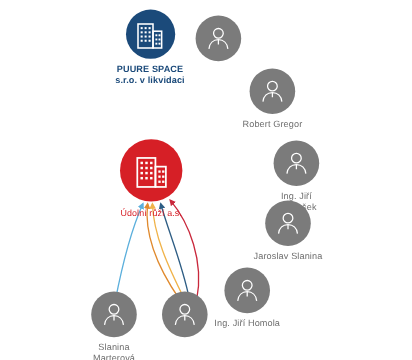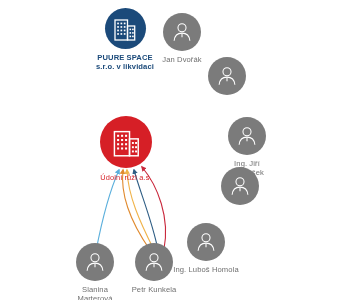--- a/index.html
+++ b/index.html
@@ -177,32 +177,32 @@
   </div>
 
   <div class="node" style="left:182px; top:13px;">
     <div class="disc disc-person">
       <svg width="22" height="22" viewBox="0 0 24 24">
         <circle cx="12" cy="7.4" r="4.4" fill="none" stroke="#ffffff" stroke-width="1.15"></circle>
         <path d="M3.4 21.5 C3.9 16.2 7.4 13.2 12 13.2 C16.6 13.2 20.1 16.2 20.6 21.5" fill="none" stroke="#ffffff" stroke-width="1.15"></path>
         <path d="M12 13.4 L12 17.6" fill="none" stroke="#ffffff" stroke-width="1.15"></path>
       </svg>
     </div>
-    <div class="label label-person">
-      <span>Jan Dvořák</span>
-    </div>
   </div>
 
   <div class="node" style="left:227px; top:57px;">
     <div class="disc disc-person">
       <svg width="22" height="22" viewBox="0 0 24 24">
         <circle cx="12" cy="7.4" r="4.4" fill="none" stroke="#ffffff" stroke-width="1.15"></circle>
         <path d="M3.4 21.5 C3.9 16.2 7.4 13.2 12 13.2 C16.6 13.2 20.1 16.2 20.6 21.5" fill="none" stroke="#ffffff" stroke-width="1.15"></path>
         <path d="M12 13.4 L12 17.6" fill="none" stroke="#ffffff" stroke-width="1.15"></path>
       </svg>
+    </div>
+    <div class="label label-person">
+      <span>Robert Gregor</span>
     </div>
   </div>
 
   <div class="node" style="left:247px; top:117px;">
     <div class="disc disc-person">
       <svg width="22" height="22" viewBox="0 0 24 24">
         <circle cx="12" cy="7.4" r="4.4" fill="none" stroke="#ffffff" stroke-width="1.15"></circle>
         <path d="M3.4 21.5 C3.9 16.2 7.4 13.2 12 13.2 C16.6 13.2 20.1 16.2 20.6 21.5" fill="none" stroke="#ffffff" stroke-width="1.15"></path>
         <path d="M12 13.4 L12 17.6" fill="none" stroke="#ffffff" stroke-width="1.15"></path>
       </svg>
@@ -214,32 +214,35 @@
   </div>
 
   <div class="node" style="left:240px; top:167px;">
     <div class="disc disc-person">
       <svg width="22" height="22" viewBox="0 0 24 24">
         <circle cx="12" cy="7.4" r="4.4" fill="none" stroke="#ffffff" stroke-width="1.15"></circle>
         <path d="M3.4 21.5 C3.9 16.2 7.4 13.2 12 13.2 C16.6 13.2 20.1 16.2 20.6 21.5" fill="none" stroke="#ffffff" stroke-width="1.15"></path>
         <path d="M12 13.4 L12 17.6" fill="none" stroke="#ffffff" stroke-width="1.15"></path>
       </svg>
     </div>
+    <div class="label label-person">
+      <span>Jaroslav Slanina</span>
+    </div>
   </div>
 
   <div class="node" style="left:206px; top:223px;">
     <div class="disc disc-person">
       <svg width="22" height="22" viewBox="0 0 24 24">
         <circle cx="12" cy="7.4" r="4.4" fill="none" stroke="#ffffff" stroke-width="1.15"></circle>
         <path d="M3.4 21.5 C3.9 16.2 7.4 13.2 12 13.2 C16.6 13.2 20.1 16.2 20.6 21.5" fill="none" stroke="#ffffff" stroke-width="1.15"></path>
         <path d="M12 13.4 L12 17.6" fill="none" stroke="#ffffff" stroke-width="1.15"></path>
       </svg>
     </div>
     <div class="label label-person">
-      <span>Ing. Luboš Homola</span>
+      <span>Ing. Jiří Homola</span>
     </div>
   </div>
 
   <div class="node" style="left:95px; top:243px;">
     <div class="disc disc-person">
       <svg width="22" height="22" viewBox="0 0 24 24">
         <circle cx="12" cy="7.4" r="4.4" fill="none" stroke="#ffffff" stroke-width="1.15"></circle>
         <path d="M3.4 21.5 C3.9 16.2 7.4 13.2 12 13.2 C16.6 13.2 20.1 16.2 20.6 21.5" fill="none" stroke="#ffffff" stroke-width="1.15"></path>
         <path d="M12 13.4 L12 17.6" fill="none" stroke="#ffffff" stroke-width="1.15"></path>
       </svg>
@@ -251,18 +254,15 @@
   </div>
 
   <div class="node" style="left:154px; top:243px;">
     <div class="disc disc-person">
       <svg width="22" height="22" viewBox="0 0 24 24">
         <circle cx="12" cy="7.4" r="4.4" fill="none" stroke="#ffffff" stroke-width="1.15"></circle>
         <path d="M3.4 21.5 C3.9 16.2 7.4 13.2 12 13.2 C16.6 13.2 20.1 16.2 20.6 21.5" fill="none" stroke="#ffffff" stroke-width="1.15"></path>
         <path d="M12 13.4 L12 17.6" fill="none" stroke="#ffffff" stroke-width="1.15"></path>
       </svg>
     </div>
-    <div class="label label-person">
-      <span>Petr Kunkela</span>
-    </div>
   </div>
 
 </div>
 
 </body></html>

